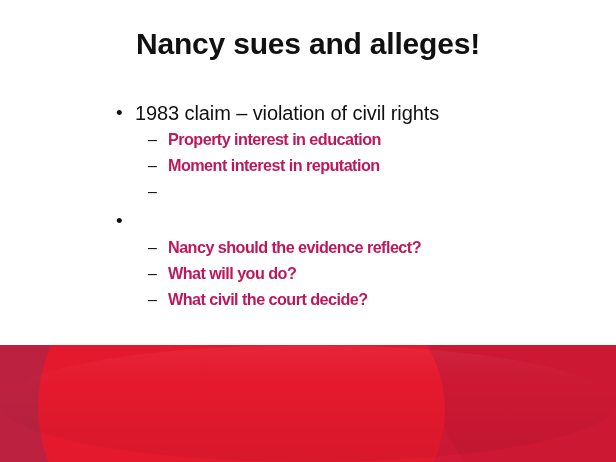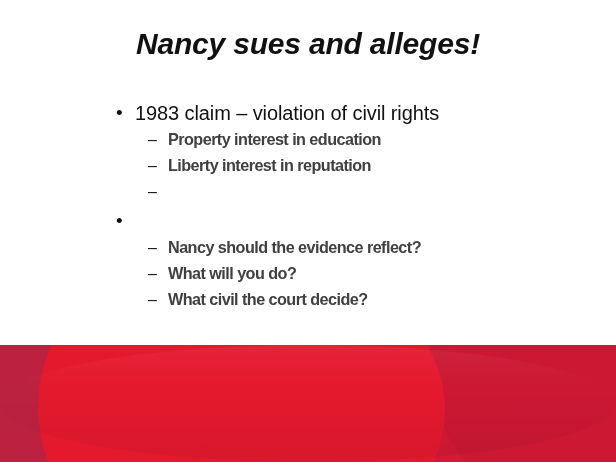--- a/index.html
+++ b/index.html
@@ -25,21 +25,20 @@
     position: absolute;
     left: 0;
     top: 27px;
     width: 616px;
     text-align: center;
     font-size: 30px;
     font-weight: bold;
     color: #111111;
     letter-spacing: -0.2px;
     white-space: nowrap;
-    font-style: italic;
   }
 
   
   .body-list {
     position: absolute;
     left: 0;
     top: 101px;
     width: 616px;
   }
 
@@ -80,21 +79,21 @@
     flex: 0 0 20px;
     font-size: 16px;
     line-height: 23px;
     color: #111111;
     text-align: left;
   }
   .lvl2 .bullet-text {
     font-size: 16.2px;
     line-height: 23px;
     font-weight: bold;
-    color: #404040;
+    color: #be185d;
     letter-spacing: -0.55px;
     white-space: nowrap;
   }
 
   
   .group-gap { height: 3px; }
 
   
   .footer-band {
     position: absolute;
@@ -169,21 +168,21 @@
       <span class="bullet-text">1983 claim – violation of civil rights</span>
     </div>
 
     <div class="bullet-row lvl2">
       <span class="marker">–</span>
       <span class="bullet-text">Property interest in education</span>
     </div>
 
     <div class="bullet-row lvl2">
       <span class="marker">–</span>
-      <span class="bullet-text">Liberty interest in reputation</span>
+      <span class="bullet-text">Moment interest in reputation</span>
     </div>
 
     <div class="bullet-row lvl2">
       <span class="marker">–</span>
     </div>
 
     <div class="group-gap"></div>
 
     <div class="bullet-row lvl1">
       <span class="marker">•</span>

